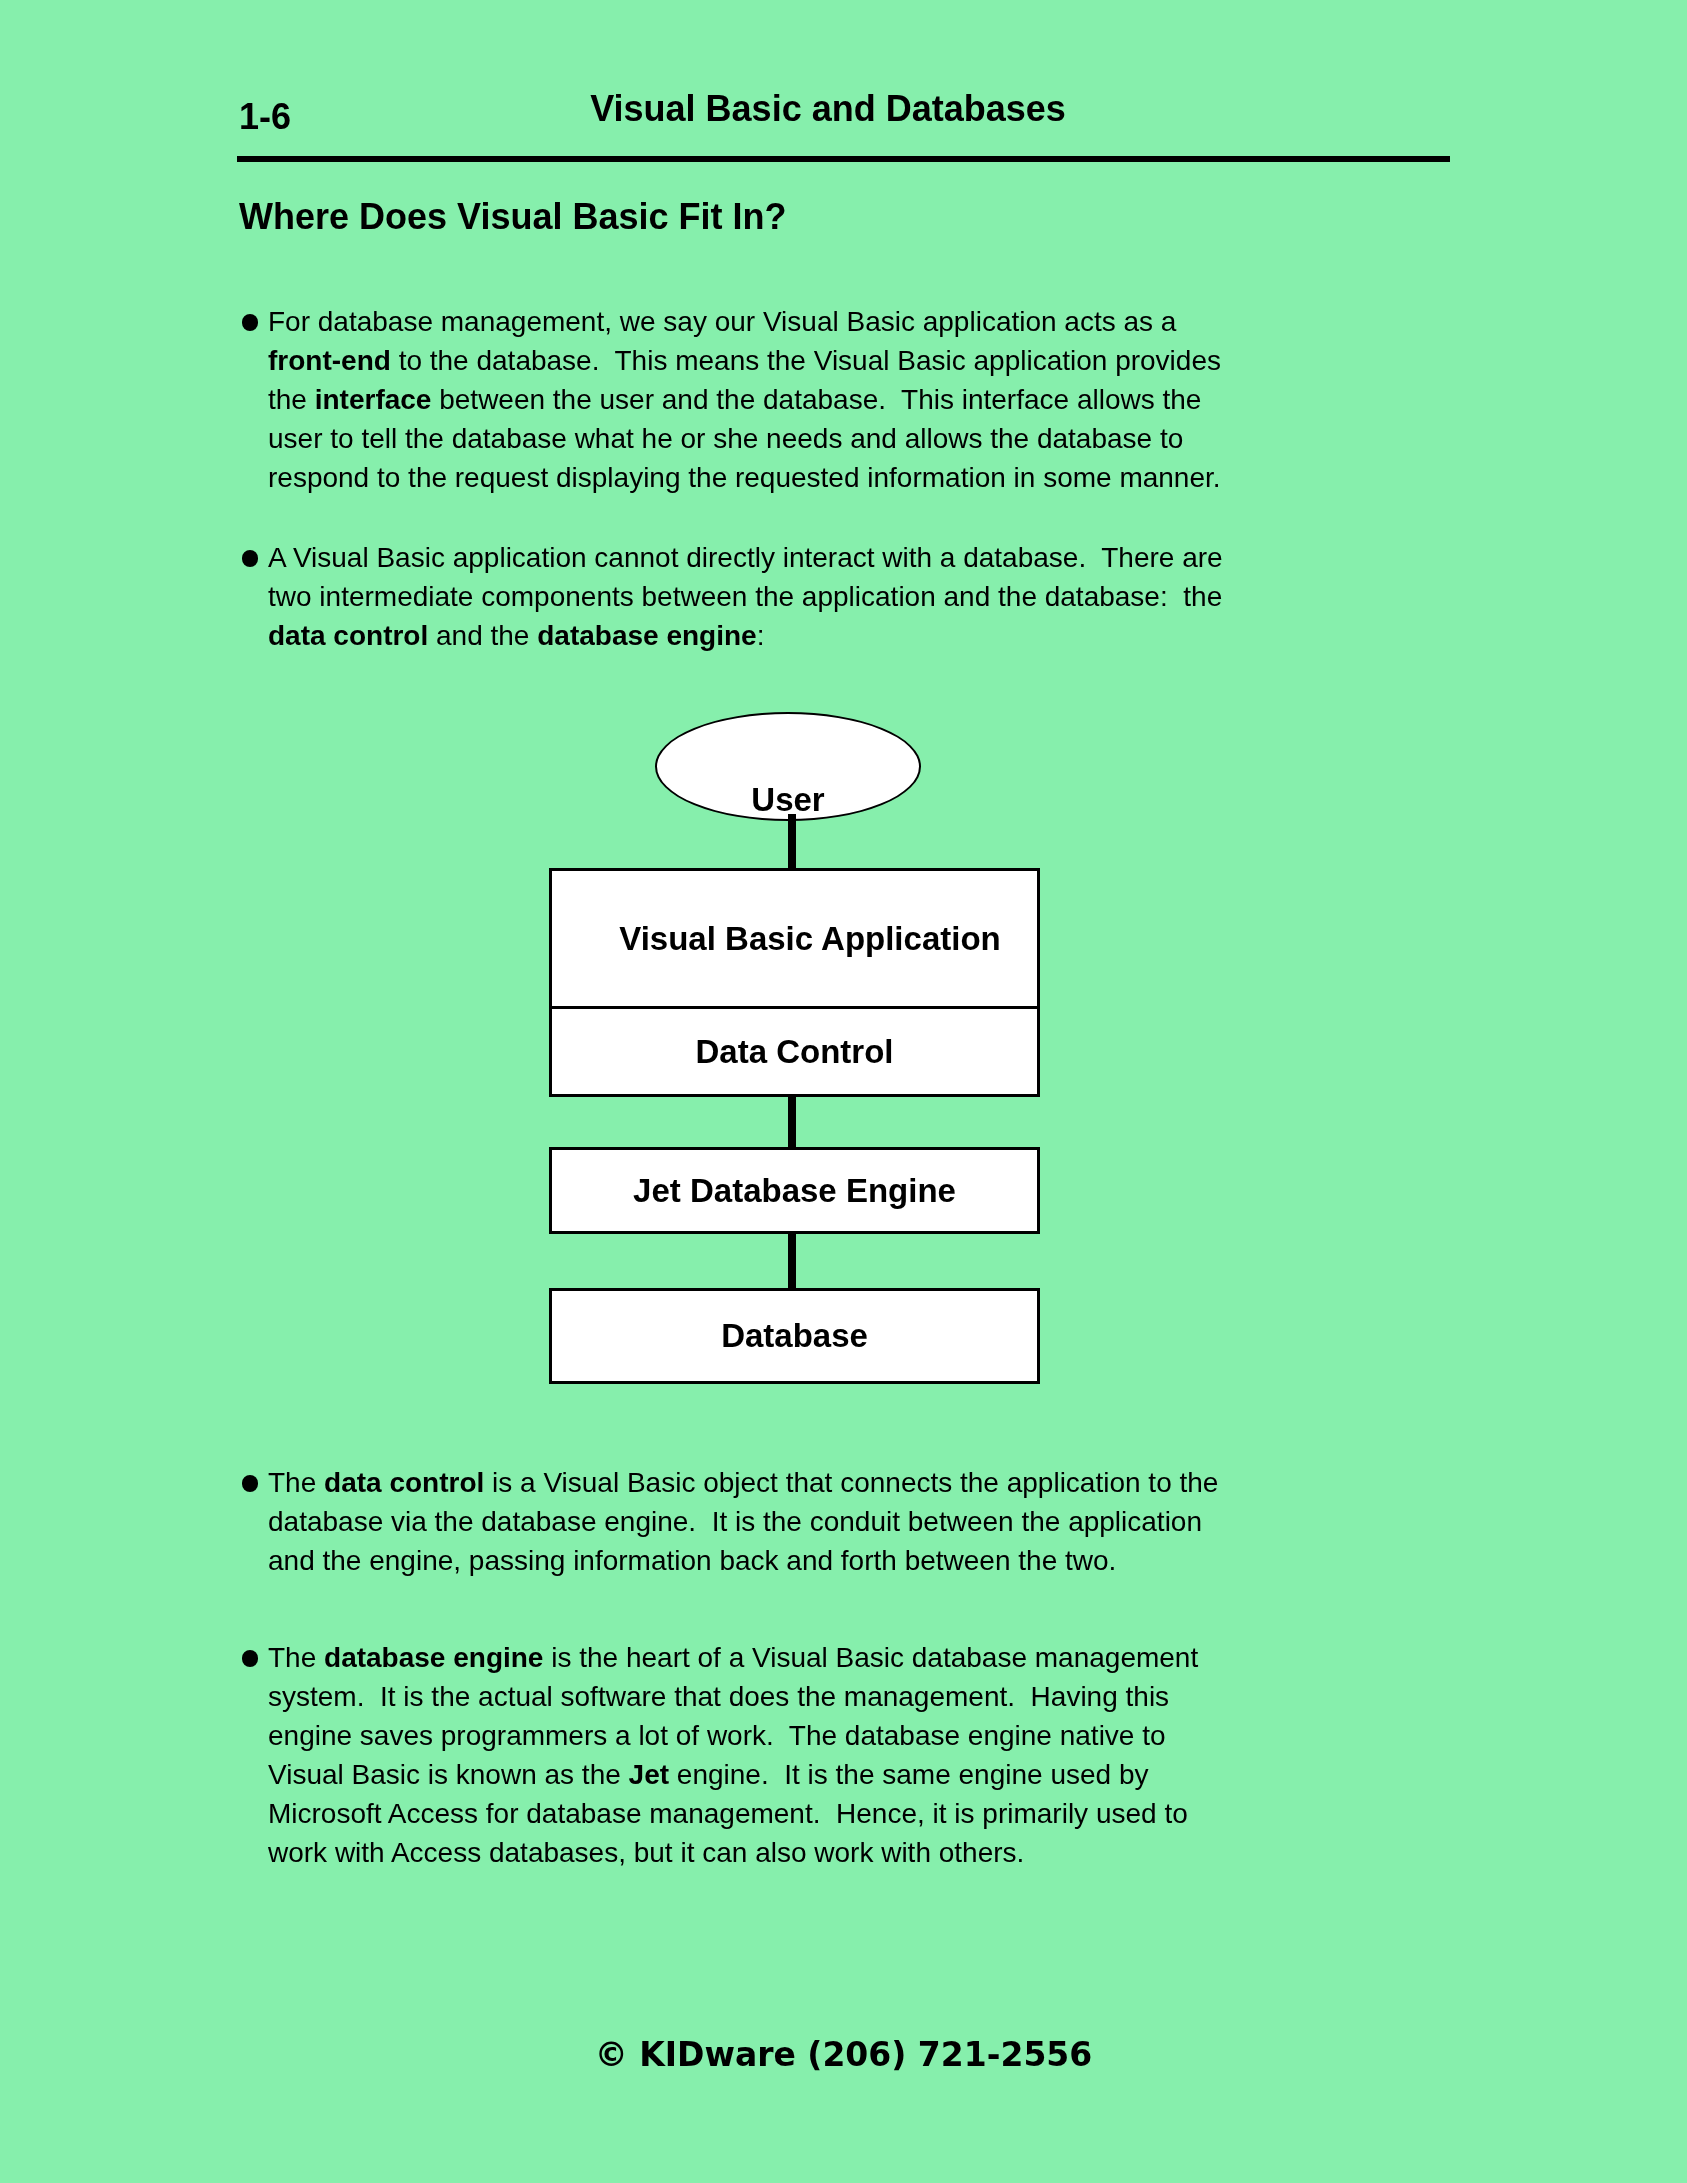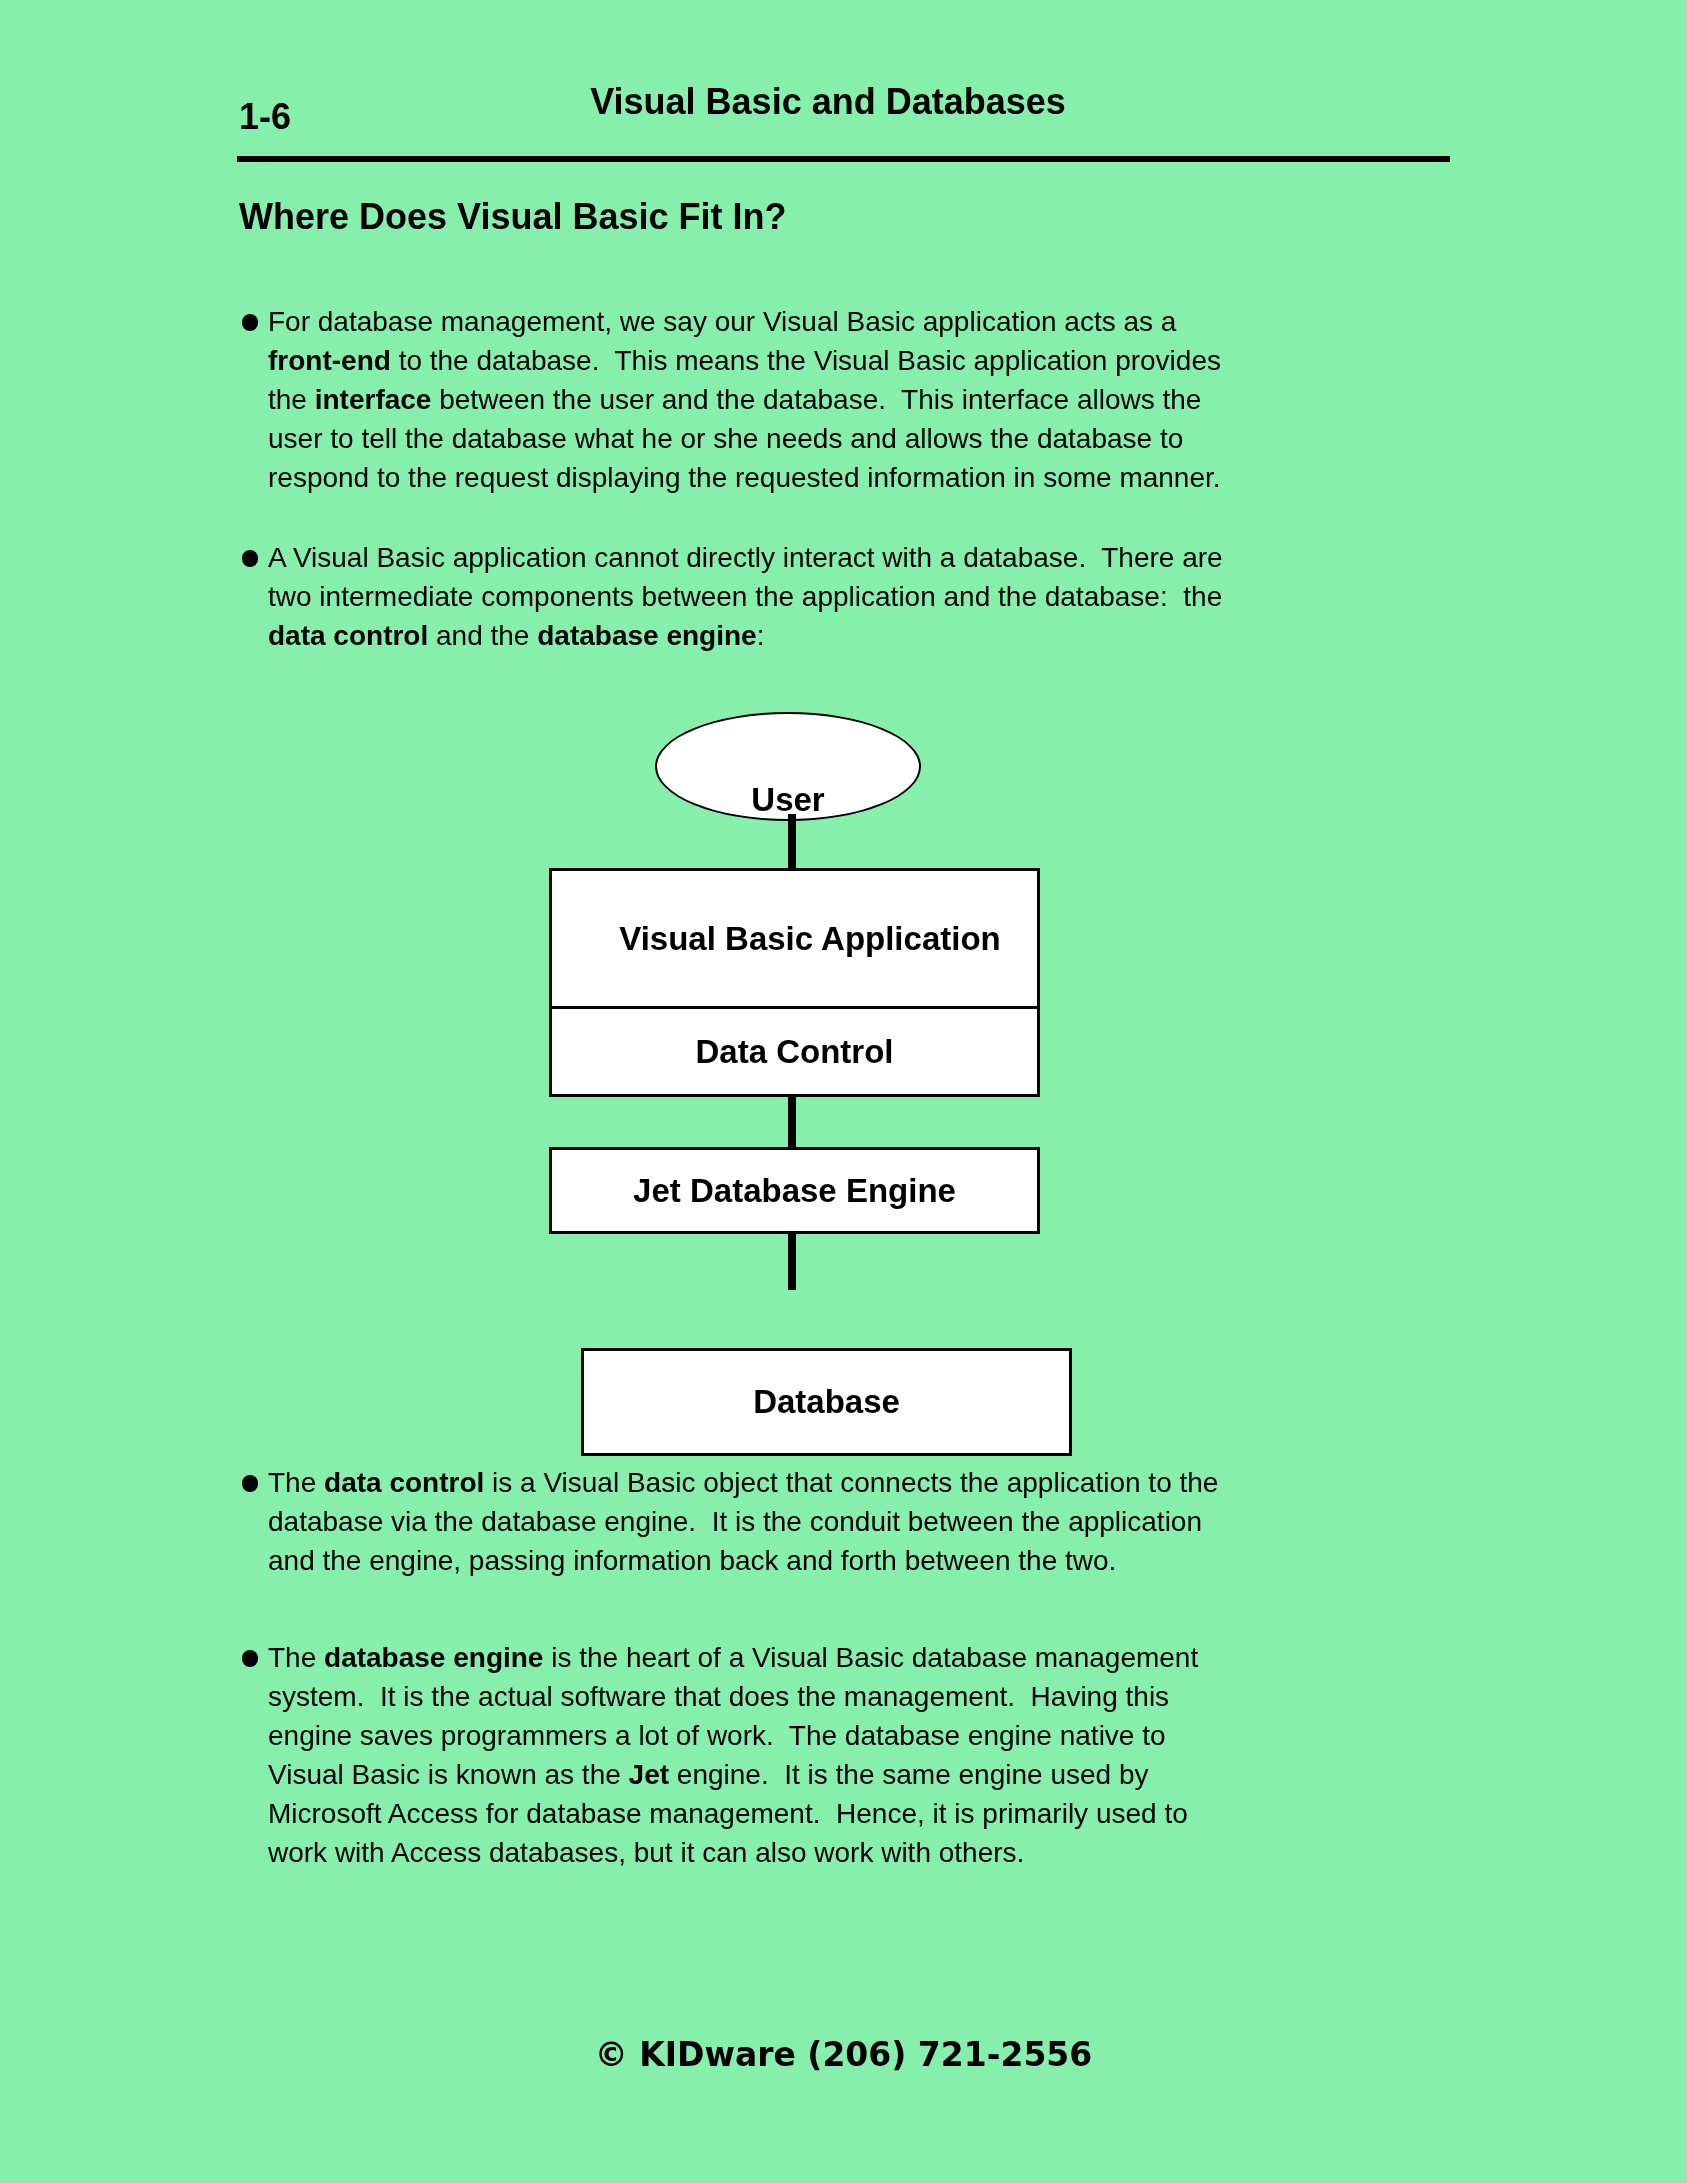--- a/index.html
+++ b/index.html
@@ -10,21 +10,21 @@
     font-family:"Liberation Sans", sans-serif;
     color:#000;
     overflow:hidden;
   }
   
   .page-number{
     position:absolute;left:239px;top:96px;
     font-size:36px;font-weight:bold;white-space:pre;
   }
   .header-title{
-    position:absolute;left:239px;top:81px;width:1178px;
+    position:absolute;left:239px;top:88px;width:1178px;
     text-align:center;font-size:36px;font-weight:bold;white-space:pre;
   }
   .header-rule{
     position:absolute;left:237px;top:156px;width:1213px;height:5.8px;
     background:#000;
   }
   
   .section-heading{
     position:absolute;left:239px;top:196px;
     font-size:36px;font-weight:bold;white-space:pre;
@@ -56,21 +56,21 @@
   .dbox{
     position:absolute;left:549px;width:491px;
     border:3.3px solid #000;background:#fff;
     display:flex;align-items:center;justify-content:center;
     font-size:33px;font-weight:bold;box-sizing:border-box;
     text-align:center;white-space:pre;
   }
   .box-vb{top:868px;height:142px;padding-left:31px;}
   .box-dc{top:1006px;height:91px;}
   .box-jet{top:1147px;height:87px;}
-  .box-db{top:1348px;height:108px;margin-left:32px;}
+  .box-db{top:1288px;height:96px;}
   
   .page-footer{
     position:absolute;left:237px;top:2035px;width:1213px;
     text-align:center;
     font-family:"DejaVu Sans", sans-serif;
     font-size:33px;font-weight:bold;white-space:pre;
   }
   b{font-weight:bold;}
 </style>
 </head>

